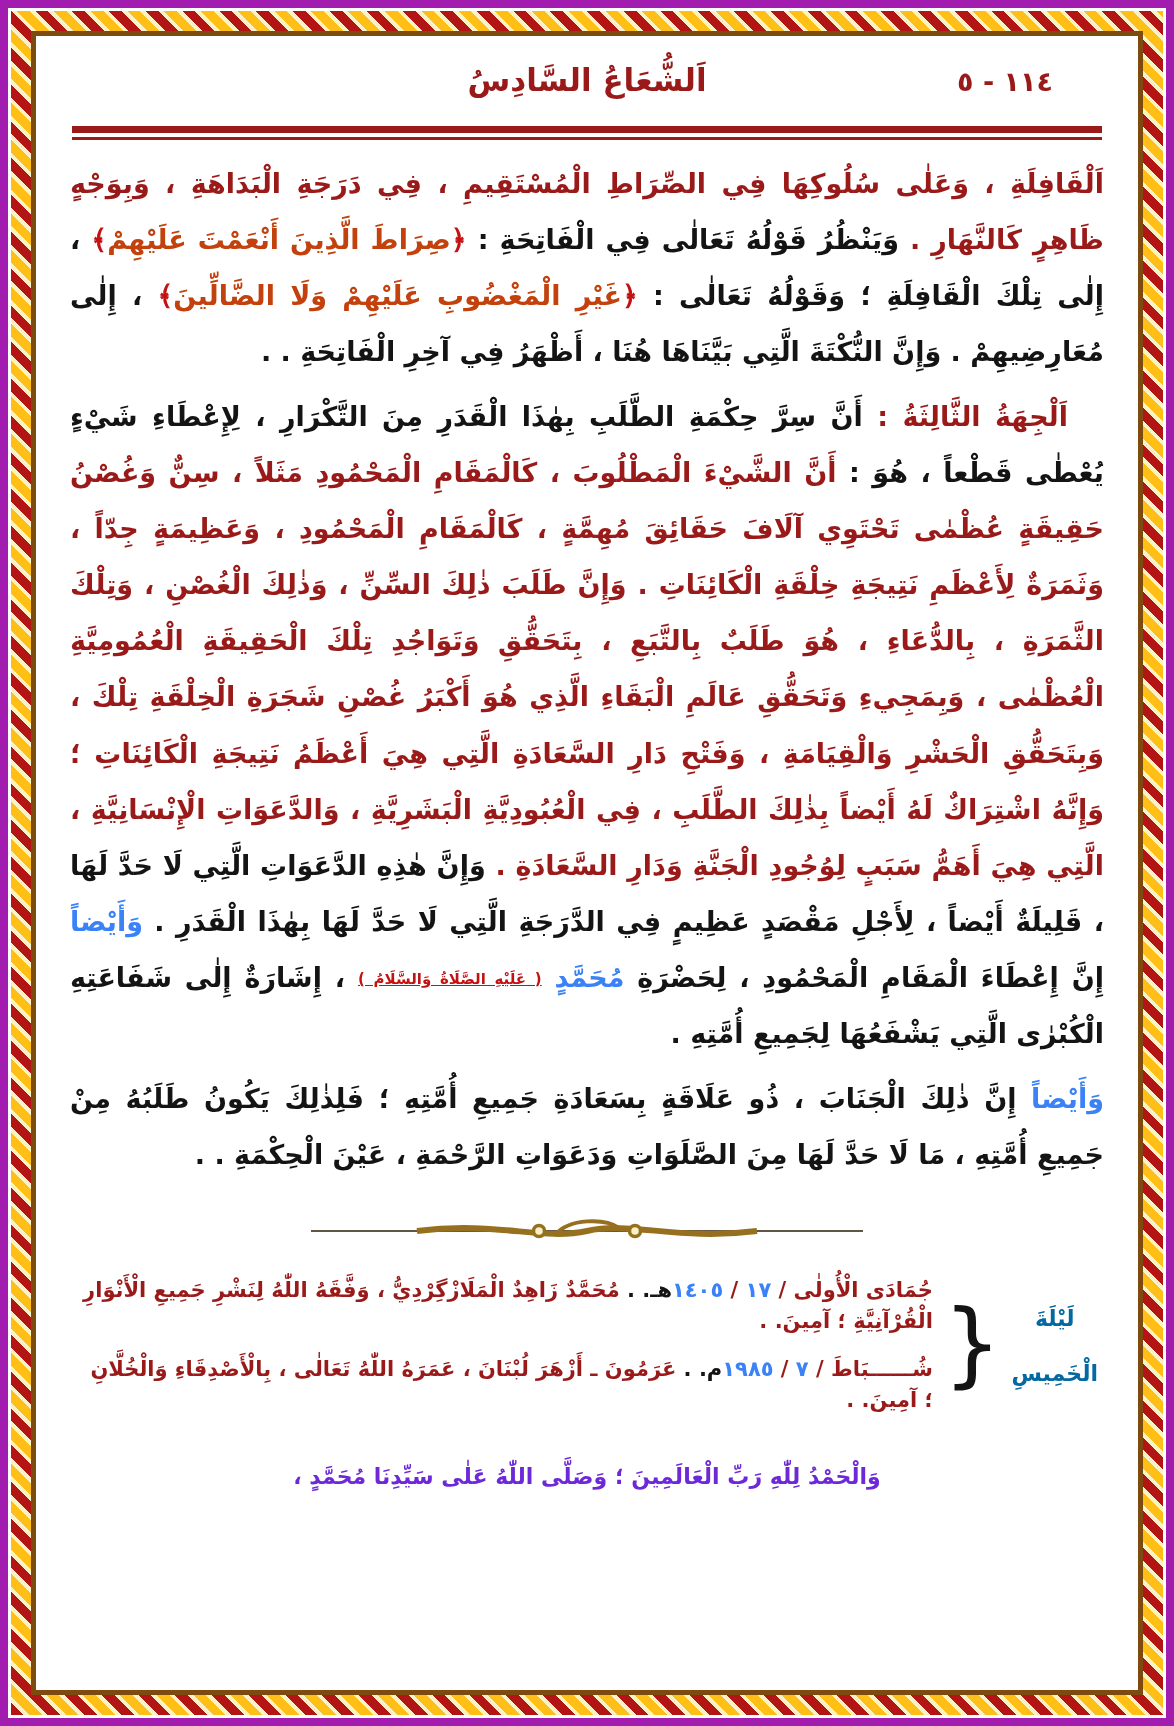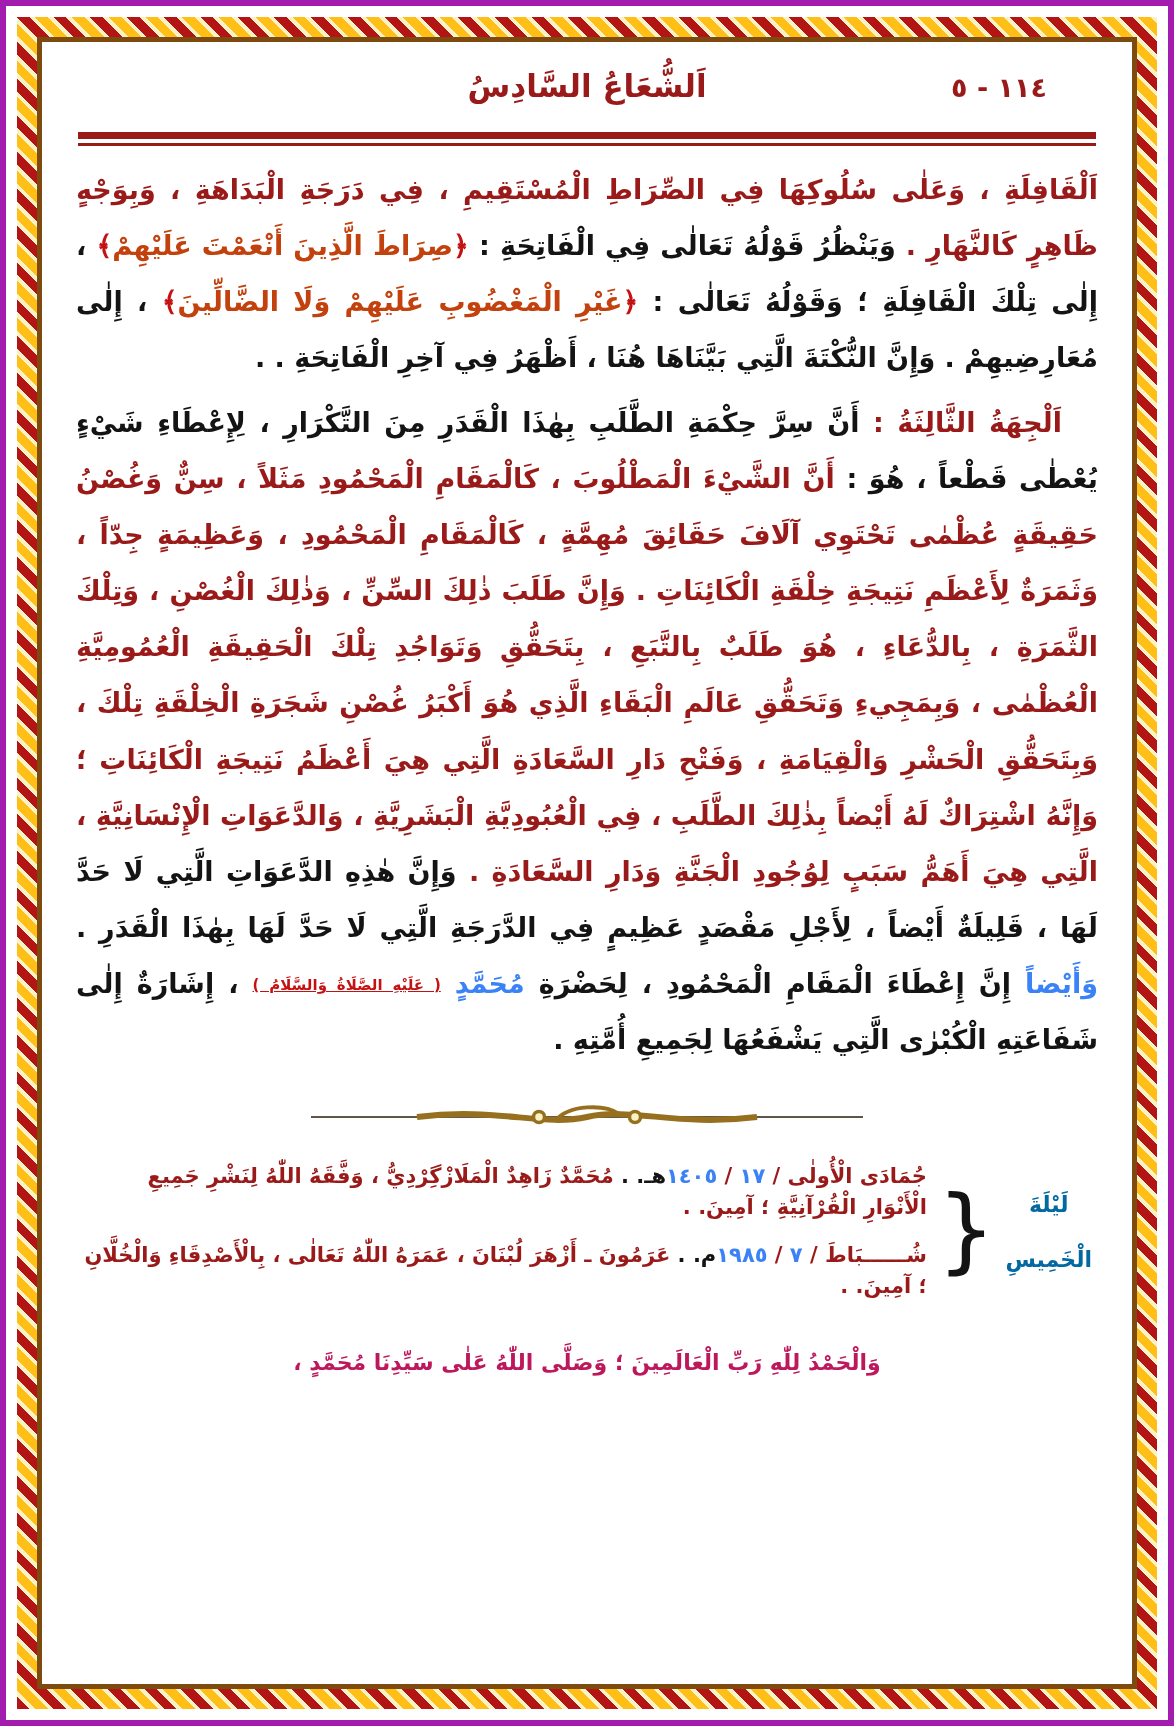--- a/index.html
+++ b/index.html
@@ -1,18 +1,18 @@
 <!DOCTYPE html>
 <html lang="ar"><head>
 <meta charset="utf-8">
 <style>
   html,body { margin:0; padding:0; background:#ffffff; }
   .page {
     width:1174px; height:1726px; box-sizing:border-box;
-    border:6px solid #a21caf; padding:11px; background:#fff;
+    border:8px solid #a21caf; padding:3px; background:#fff;
     font-family:"DejaVu Sans", sans-serif;
   }
   .band {
     height:100%; box-sizing:border-box;
     border:20px solid transparent;
     border-image: repeating-linear-gradient(45deg,
       #b31414 0 9px, #f9f2c4 9px 13px, #ffbf17 13px 22px, #f9f2c4 22px 26px) 20;
   }
   .inner {
     height:100%; box-sizing:border-box; background:#fff;
@@ -62,21 +62,21 @@
     font-size:22px; color:#0369a1; min-width:78px;
   }
   .colophon-brace {
     font-size:92px; line-height:0.9; color:#141414;
     direction:ltr; font-weight:normal; user-select:none;
   }
   .colophon-lines { display:flex; flex-direction:column; gap:16px; flex:1; }
   .colophon-line { font-size:21px; line-height:1.5; text-align:right; }
 
   .closing {
-    text-align:center; color:#be185d; font-weight:bold;
+    text-align:center; color:#6d28d9; font-weight:bold;
     font-size:22px; margin-top:30px; line-height:2.7;
   }
   .closing div { margin:0; }
 </style>
 </head>
 <body>
 
 <div class="page">
   <div class="band">
     <div class="inner">
@@ -84,20 +84,21 @@
       <header>
         <h1 class="title">اَلشُّعَاعُ السَّادِسُ</h1>
         <div class="page-number">١١٤ - ٥</div>
       </header>
 
       <div class="rule"></div>
 
       <main>
         <p class="para"><span class="seg seg-maroon">اَلْقَافِلَةِ ، وَعَلٰى سُلُوكِهَا فِي الصِّرَاطِ الْمُسْتَقِيمِ ، فِي دَرَجَةِ الْبَدَاهَةِ ، وَبِوَجْهٍ ظَاهِرٍ كَالنَّهَارِ . </span><span class="seg seg-black">وَيَنْظُرُ قَوْلُهُ تَعَالٰى فِي الْفَاتِحَةِ : </span><span class="seg seg-bracket">﴿</span><span class="seg seg-blue">صِرَاطَ الَّذِينَ أَنْعَمْتَ عَلَيْهِمْ</span><span class="seg seg-bracket">﴾</span><span class="seg seg-black"> ، إِلٰى تِلْكَ الْقَافِلَةِ ؛ وَقَوْلُهُ تَعَالٰى : </span><span class="seg seg-bracket">﴿</span><span class="seg seg-blue">غَيْرِ الْمَغْضُوبِ عَلَيْهِمْ وَلَا الضَّالِّينَ</span><span class="seg seg-bracket">﴾</span><span class="seg seg-black"> ، إِلٰى مُعَارِضِيهِمْ . وَإِنَّ النُّكْتَةَ الَّتِي بَيَّنَاهَا هُنَا ، أَظْهَرُ فِي آخِرِ الْفَاتِحَةِ . .</span></p>
         <p class="para indent"><span class="seg seg-maroonbold">اَلْجِهَةُ الثَّالِثَةُ : </span><span class="seg seg-black">أَنَّ سِرَّ حِكْمَةِ الطَّلَبِ بِهٰذَا الْقَدَرِ مِنَ التَّكْرَارِ ، لِإِعْطَاءِ شَيْءٍ يُعْطٰى قَطْعاً ، هُوَ : </span><span class="seg seg-maroon">أَنَّ الشَّيْءَ الْمَطْلُوبَ ، كَالْمَقَامِ الْمَحْمُودِ مَثَلاً ، سِنٌّ وَغُصْنُ حَقِيقَةٍ عُظْمٰى تَحْتَوِي آلَافَ حَقَائِقَ مُهِمَّةٍ ، كَالْمَقَامِ الْمَحْمُودِ ، وَعَظِيمَةٍ جِدّاً ، وَثَمَرَةٌ لِأَعْظَمِ نَتِيجَةِ خِلْقَةِ الْكَائِنَاتِ . وَإِنَّ طَلَبَ ذٰلِكَ السِّنِّ ، وَذٰلِكَ الْغُصْنِ ، وَتِلْكَ الثَّمَرَةِ ، بِالدُّعَاءِ ، هُوَ طَلَبٌ بِالتَّبَعِ ، بِتَحَقُّقِ وَتَوَاجُدِ تِلْكَ الْحَقِيقَةِ الْعُمُومِيَّةِ الْعُظْمٰى ، وَبِمَجِيءِ وَتَحَقُّقِ عَالَمِ الْبَقَاءِ الَّذِي هُوَ أَكْبَرُ غُصْنِ شَجَرَةِ الْخِلْقَةِ تِلْكَ ، وَبِتَحَقُّقِ الْحَشْرِ وَالْقِيَامَةِ ، وَفَتْحِ دَارِ السَّعَادَةِ الَّتِي هِيَ أَعْظَمُ نَتِيجَةِ الْكَائِنَاتِ ؛ وَإِنَّهُ اشْتِرَاكٌ لَهُ أَيْضاً بِذٰلِكَ الطَّلَبِ ، فِي الْعُبُودِيَّةِ الْبَشَرِيَّةِ ، وَالدَّعَوَاتِ الْإِنْسَانِيَّةِ ، الَّتِي هِيَ أَهَمُّ سَبَبٍ لِوُجُودِ الْجَنَّةِ وَدَارِ السَّعَادَةِ . </span><span class="seg seg-black">وَإِنَّ هٰذِهِ الدَّعَوَاتِ الَّتِي لَا حَدَّ لَهَا ، قَلِيلَةٌ أَيْضاً ، لِأَجْلِ مَقْصَدٍ عَظِيمٍ فِي الدَّرَجَةِ الَّتِي لَا حَدَّ لَهَا بِهٰذَا الْقَدَرِ . </span><span class="seg seg-red">وَأَيْضاً</span><span class="seg seg-black"> إِنَّ إِعْطَاءَ الْمَقَامِ الْمَحْمُودِ ، لِحَضْرَةِ </span><span class="seg seg-red">مُحَمَّدٍ </span><span class="seg seg-emblem">( عَلَيْهِ الصَّلَاةُ وَالسَّلَامُ )</span><span class="seg seg-black"> ، إِشَارَةٌ إِلٰى شَفَاعَتِهِ الْكُبْرٰى الَّتِي يَشْفَعُهَا لِجَمِيعِ أُمَّتِهِ .</span></p>
+        <p class="para"><span class="seg seg-red">وَأَيْضاً</span><span class="seg seg-black"> إِنَّ ذٰلِكَ الْجَنَابَ ، ذُو عَلَاقَةٍ بِسَعَادَةِ جَمِيعِ أُمَّتِهِ ؛ فَلِذٰلِكَ يَكُونُ طَلَبُهُ مِنْ جَمِيعِ أُمَّتِهِ ، مَا لَا حَدَّ لَهَا مِنَ الصَّلَوَاتِ وَدَعَوَاتِ الرَّحْمَةِ ، عَيْنَ الْحِكْمَةِ . .</span></p>
 
 
         <div class="divider-wrap">
           <svg width="560" height="36" viewBox="0 0 560 36">
             <line x1="4" y1="18" x2="556" y2="18" stroke="#2b1c08" stroke-width="1.5"></line>
             <path d="M110,18 C190,8 235,28 280,18 C325,8 370,28 450,18" fill="none" stroke="#96701f" stroke-width="6"></path>
             <path d="M248,22 C262,5 298,5 312,15" fill="none" stroke="#96701f" stroke-width="4"></path>
             <circle cx="232" cy="18" r="5.5" fill="#f9f2c4" stroke="#96701f" stroke-width="3.5"></circle>
             <circle cx="328" cy="18" r="5.5" fill="#f9f2c4" stroke="#96701f" stroke-width="3.5"></circle>
           </svg>

